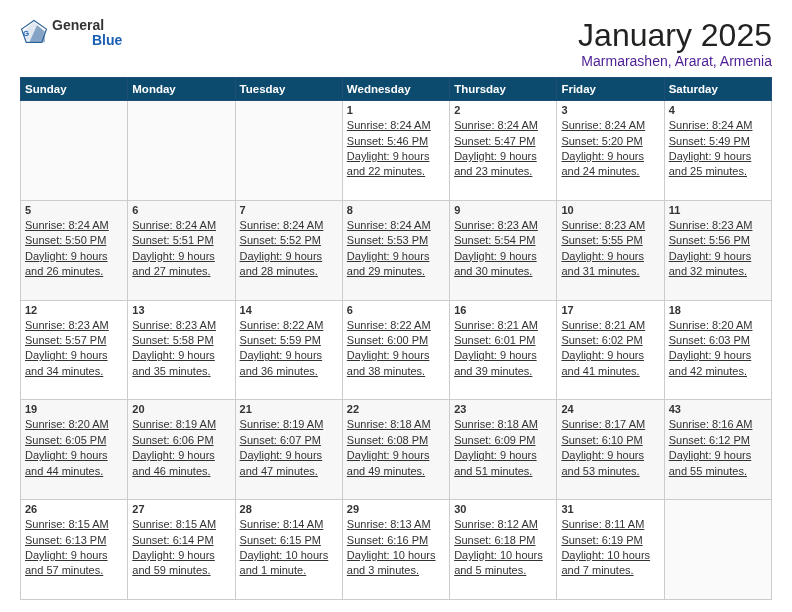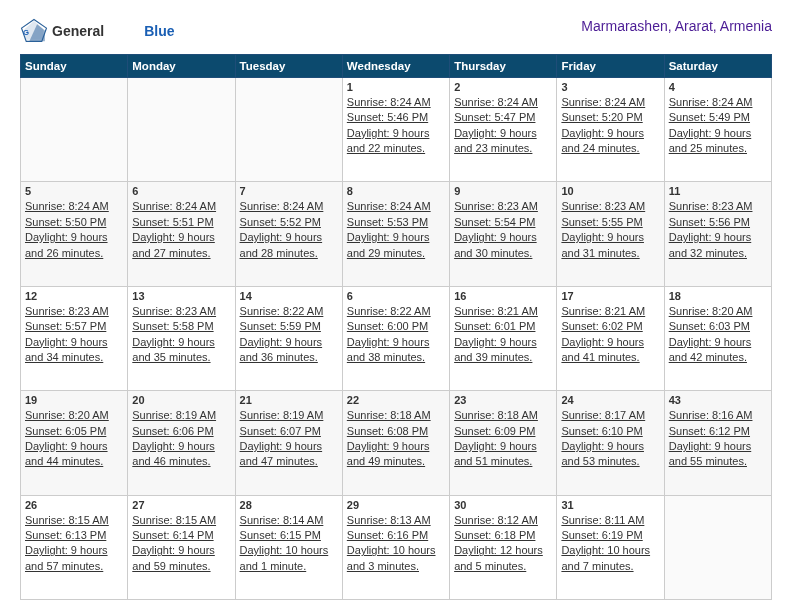--- a/index.html
+++ b/index.html
@@ -23,21 +23,21 @@
       justify-content: space-between;
       margin-bottom: 8px;
     }
     .logo {
       display: flex;
       align-items: center;
       gap: 4px;
     }
     .logo-text {
       display: flex;
-      flex-direction: row;
+      flex-direction: column;
       line-height: 1.1;
     }
     .logo-general {
       font-size: 14px;
       font-weight: bold;
       color: #333;
     }
     .logo-blue {
       font-size: 14px;
       font-weight: bold;
@@ -117,20 +117,21 @@
         <polygon points="18,2 34,13 28,30 8,30 2,13" fill="none" stroke="#2a6099" stroke-width="1.5"></polygon>
         <polygon points="22,8 32,16 32,30 12,30" fill="#2a6099" opacity="0.5"></polygon>
         <text x="4" y="22" font-size="10" fill="#1a5fb4" font-weight="bold">G</text>
       </svg>
       <div class="logo-text">
         <span class="logo-general">General</span>
         <span class="logo-blue">Blue</span>
       </div>
     </div>
     <div class="title-block">
+      <div class="month-title">January 2025</div>
       <div class="location">Marmarashen, Ararat, Armenia</div>
     </div>
   </div>
   <table class="calendar">
     <thead>
       <tr>
       <th>Sunday</th>
           <th>Monday</th>
           <th>Tuesday</th>
           <th>Wednesday</th>
@@ -382,21 +383,21 @@
               <div>Sunrise: 8:13 AM</div>
               <div>Sunset: 6:16 PM</div>
               <div>Daylight: 10 hours and 3 minutes.</div>
             </div>
           </td>
           <td>
             <span class="day-number">30</span>
             <div class="day-info">
               <div>Sunrise: 8:12 AM</div>
               <div>Sunset: 6:18 PM</div>
-              <div>Daylight: 12 hours and 5 minutes.</div>
+              <div>Daylight: 10 hours and 5 minutes.</div>
             </div>
           </td>
           <td>
             <span class="day-number">31</span>
             <div class="day-info">
               <div>Sunrise: 8:11 AM</div>
               <div>Sunset: 6:19 PM</div>
               <div>Daylight: 10 hours and 7 minutes.</div>
             </div>
           </td>

